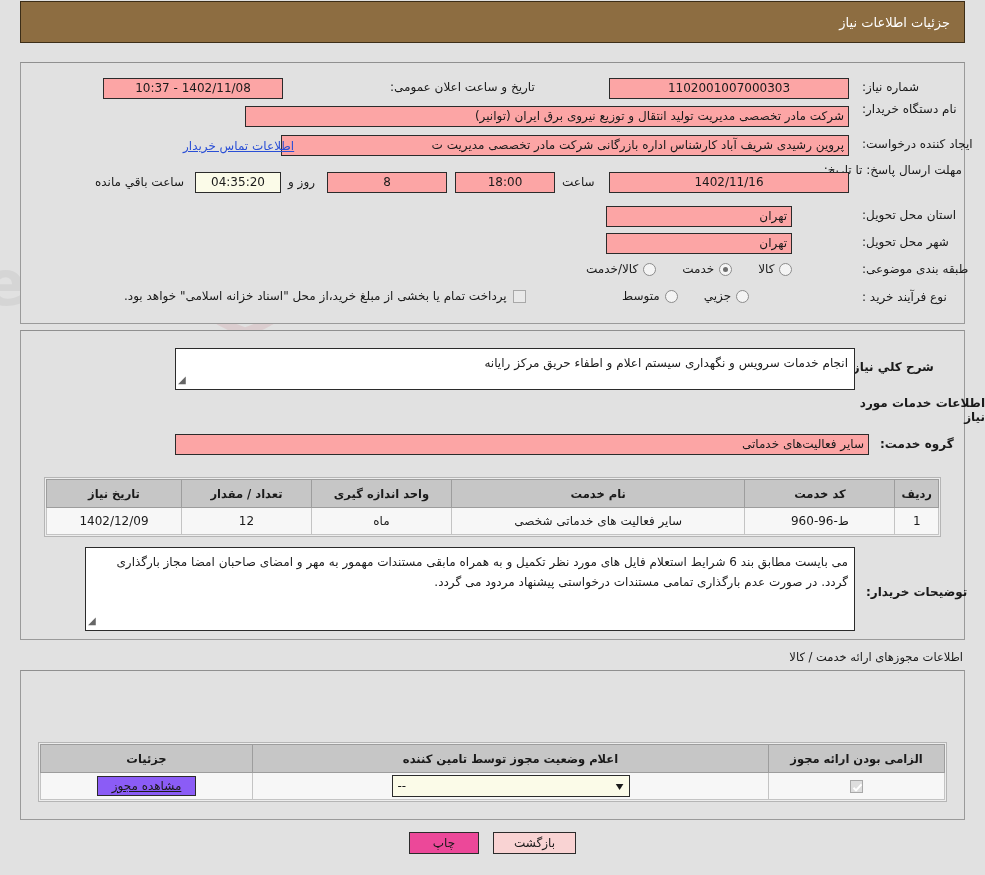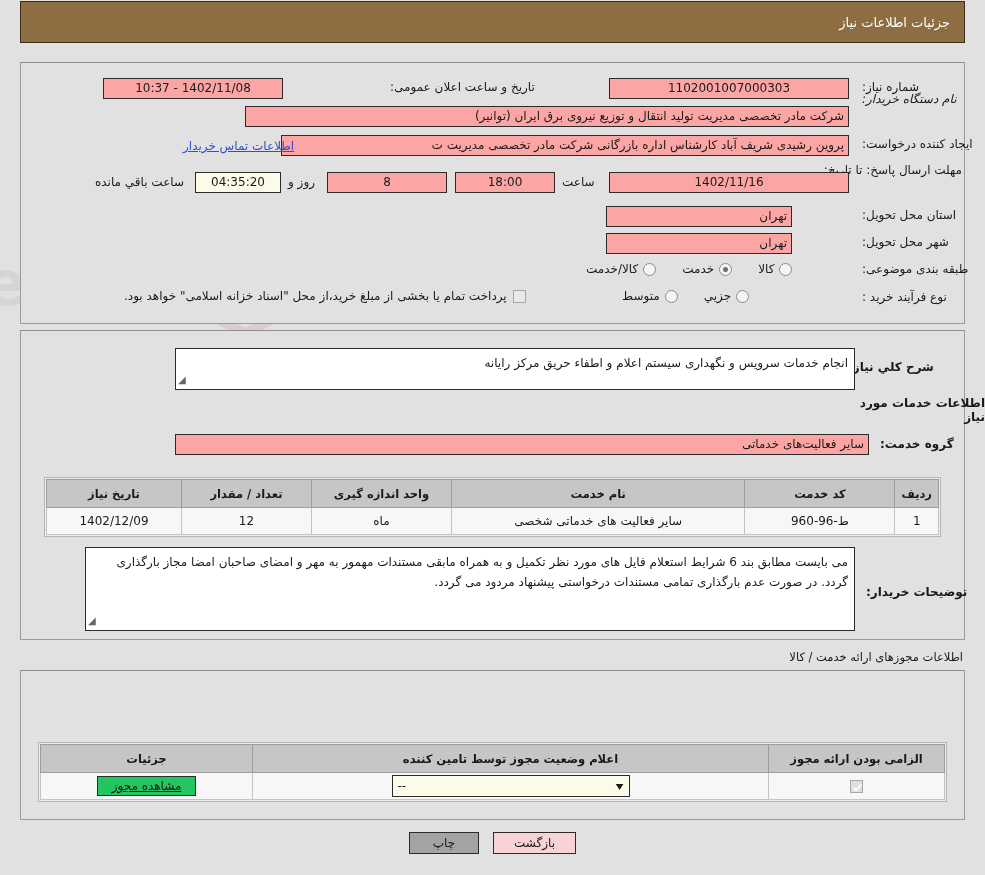--- a/index.html
+++ b/index.html
@@ -146,40 +146,40 @@
     font-size: 12px;
     display: flex; align-items: center;
     justify-content: space-between;
     padding: 0 5px;
     margin: 0 auto;
     color: #1a1a1a;
   }
   .sel .caret { font-size: 10px; transform: scaleY(.8); }
   .btn-link {
     display: inline-block;
-    background: #22c55e;
+    background: #8b5cf6;
     border: 1px solid #2b2b2b;
     padding: 2px 14px;
     font-size: 12px;
     color: #1a1a1a;
   }
 
   
   .btnbar {
     position: absolute; left: 0; top: 832px; width: 985px;
     display: flex; justify-content: center; gap: 14px;
   }
   .btn {
     border: 1px solid #2b2b2b;
     font-size: 12px;
     padding: 3px 20px;
     min-width: 70px;
     text-align: center;
   }
-  .btn.print  { background: #a3a3a3; }
+  .btn.print  { background: #ec4899; }
   .btn.back   { background: #f9d3d3; }
 
   
   .wm {
     position: absolute; left: 0; top: 0; width: 985px; height: 875px;
     pointer-events: none;
   }
 </style>
 </head>
 <body>
@@ -211,21 +211,21 @@
   <div class="row" style="left:862px; top:80px;">
     <span class="lbl">شماره نیاز:</span>
   </div>
   <div class="fld" style="position:absolute; left:609px; top:78px; width:240px;">1102001007000303</div>
 
   <div class="row" style="left:390px; top:80px;">
     <span class="lbl">تاریخ و ساعت اعلان عمومی:</span>
   </div>
   <div class="fld" style="position:absolute; left:103px; top:78px; width:180px;">1402/11/08 - 10:37</div>
 
-  <div class="row" style="left:862px; top:92px;font-style:italic;">
+  <div class="row" style="left:862px; top:102px;">
     <span class="lbl">نام دستگاه خریدار:</span>
   </div>
   <div class="fld right" style="position:absolute; left:245px; top:106px; width:604px;">شرکت مادر تخصصی مدیریت تولید  انتقال و توزیع نیروی برق ایران (توانیر)</div>
 
   <div class="row" style="left:862px; top:137px;">
     <span class="lbl">ایجاد کننده درخواست:</span>
   </div>
   <div class="fld right" style="position:absolute; left:281px; top:135px; width:568px;">پروین رشیدی شریف آباد کارشناس اداره بازرگانی شرکت مادر تخصصی مدیریت ت</div>
   <a class="linktext" style="position:absolute; left:183px; top:139px;" href="#">اطلاعات تماس خریدار</a>
 

